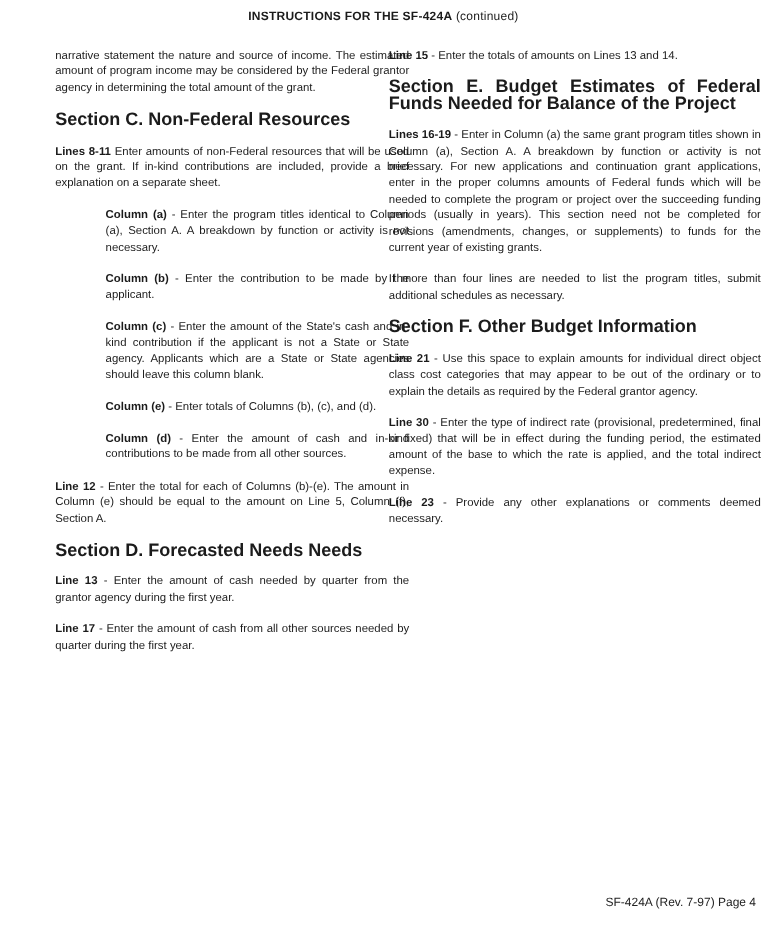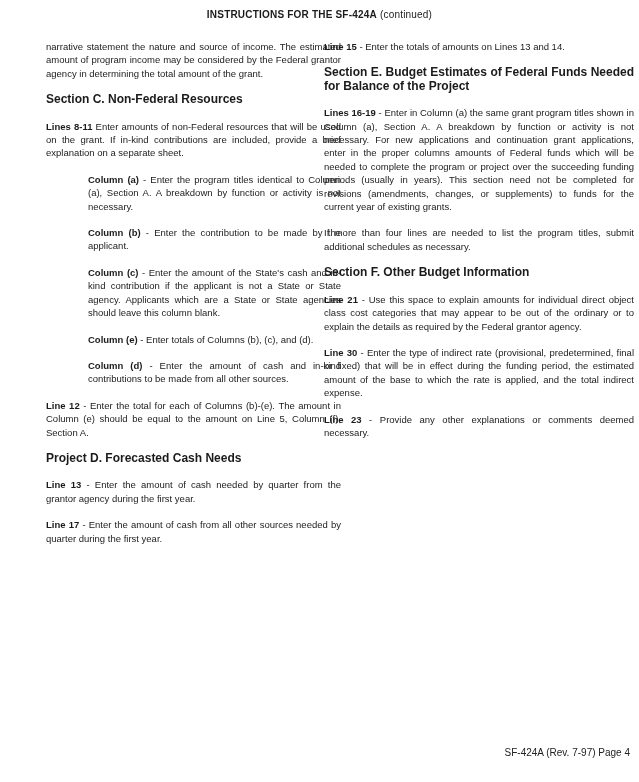--- a/index.html
+++ b/index.html
@@ -32,21 +32,21 @@
   }
   .col-left  { left: 10px;  width: 295px; margin-left: 36px; }
   .col-right { left: 324px; width: 310px; }
   .para {
     text-align: justify;
     margin-bottom: 13px;
   }
   .para .lbl { font-weight: bold; }
   .heading {
     font-weight: bold;
-    font-size: 12px;
+    font-size: 15px;
     line-height: 13.4px;
     text-align: justify;
     margin-bottom: 13px;
   }
   .indent { margin-left: 42px; }
   .gap-top-sm { margin-top: 9px; }
   .gap-top-md { margin-top: 11px; }
   .footer {
     position: absolute;
     right: 9px;
@@ -75,21 +75,21 @@
     <p class="para indent"><b class="lbl">Column (b)</b><span> - Enter the contribution to be made by the applicant.</span></p>
 
     <p class="para indent"><b class="lbl">Column (c)</b><span> - Enter the amount of the State's cash and in-kind contribution if the applicant is not a State or State agency. Applicants which are a State or State agencies should leave this column blank.</span></p>
 
     <p class="para indent"><b class="lbl">Column (e)</b><span> - Enter totals of Columns (b), (c), and (d).</span></p>
 
     <p class="para indent"><b class="lbl">Column (d)</b><span> - Enter the amount of cash and in-kind contributions to be made from all other sources.</span></p>
 
     <p class="para gap-top-md"><b class="lbl">Line 12</b><span> - Enter the total for each of Columns (b)-(e). The amount in Column (e) should be equal to the amount on Line 5, Column (f), Section A.</span></p>
 
-    <h3 class="heading">Project D. Forecasted Cash Needs</h3>
+    <h3 class="heading">Section D. Forecasted Needs Needs</h3>
 
     <p class="para"><b class="lbl">Line 13</b><span> - Enter the amount of cash needed by quarter from the grantor agency during the first year.</span></p>
 
     <p class="para"><b class="lbl">Line 17</b><span> - Enter the amount of cash from all other sources needed by quarter during the first year.</span></p>
   </div>
 
   <div class="col col-right">
     <p class="para"><b class="lbl">Line 15</b><span> - Enter the totals of amounts on Lines 13 and 14.</span></p>
 
     <h3 class="heading">Section E. Budget Estimates of Federal Funds Needed for Balance of the Project</h3>

